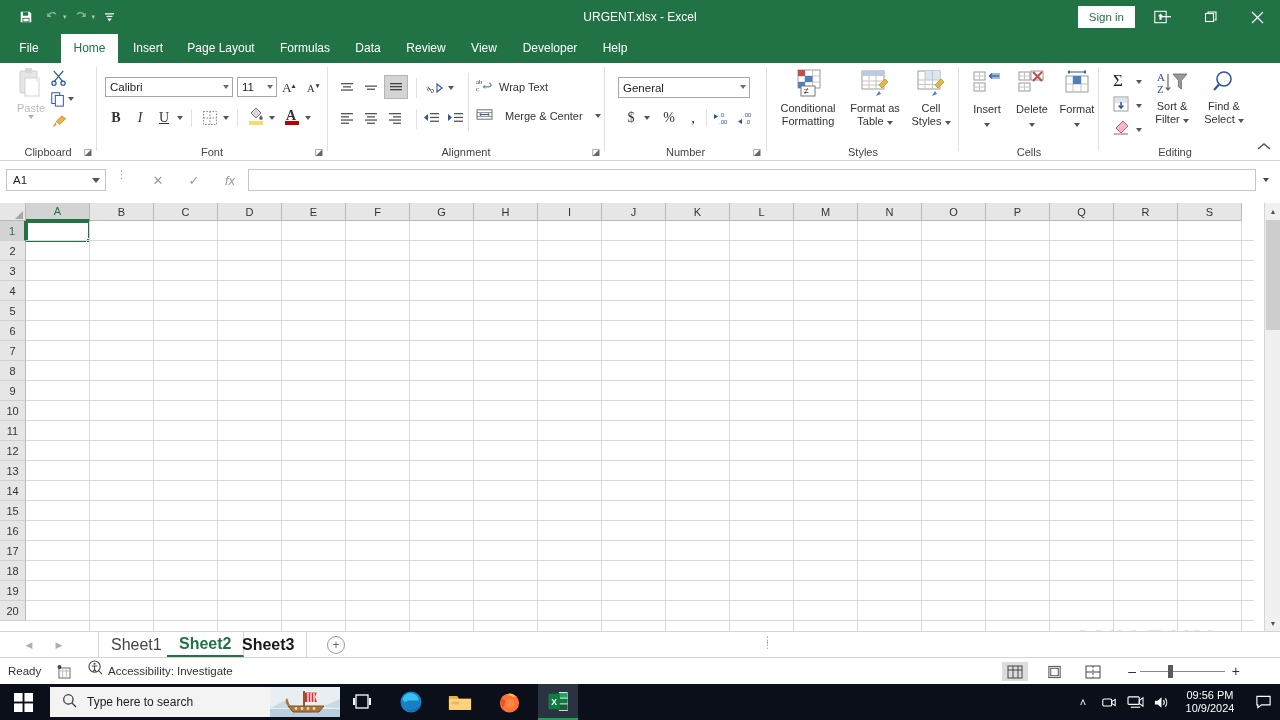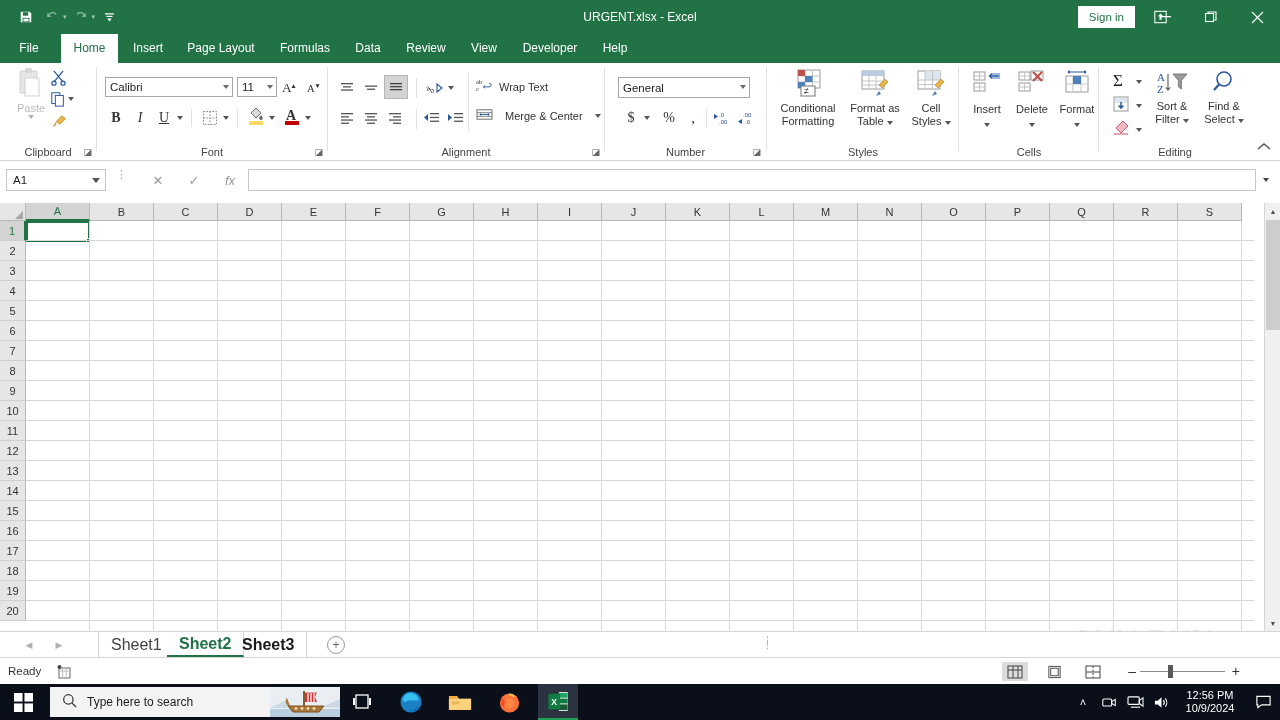--- a/index.html
+++ b/index.html
@@ -832,20 +832,31 @@
 
   <div class="statusbar">
     <div class="st-item" style="left:8px;">Ready</div>
     <div class="st-item" style="left:56px;">
       <svg width="16" height="16" viewBox="0 0 16 16">
           <rect x="3" y="4" width="11" height="10" fill="#fff" stroke="#666"></rect>
           <path d="M3 7h11M6.6 4v10M10.3 4v10" stroke="#bbb"></path>
           <circle cx="3.5" cy="3" r="2" fill="#444"></circle>
         </svg>
     </div>
+    <div class="st-item" style="left:88px;gap:5px;">
+      <span>
+        <svg width="15" height="15" viewBox="0 0 16 16">
+            <circle cx="7" cy="7" r="6" fill="none" stroke="#444" stroke-width="1.2"></circle>
+            <circle cx="7" cy="4" r="1.1" fill="#444"></circle>
+            <path d="M4 6.5h6M7 6.5v4M7 10l-2 3M7 10l2 3" stroke="#444" stroke-width="1.1" fill="none"></path>
+            <path d="M11 11l4 4" stroke="#444" stroke-width="1.2"></path>
+          </svg>
+      </span>
+      <span>Accessibility: Investigate</span>
+    </div>
 
     <div class="viewbtn active" style="right:252px;">
       <svg width="16" height="14" viewBox="0 0 16 14">
           <rect x="1" y="1" width="14" height="12" fill="none" stroke="#444"></rect>
           <path d="M1 5h14M6 1v12M11 1v12" stroke="#444"></path>
         </svg>
     </div>
     <div class="viewbtn" style="right:213px;">
       <svg width="15" height="14" viewBox="0 0 16 14">
           <rect x="2" y="1" width="12" height="12" fill="none" stroke="#444"></rect>
@@ -959,21 +970,21 @@
             <path d="M13 6l4-3v9l-4-3z" fill="none" stroke="#fff" stroke-width="1.1"></path>
           </svg>
       </span>
       <span style="width:26px;display:flex;justify-content:center;">
         <svg width="17" height="15" viewBox="0 0 18 16">
             <path d="M2 6h3l4-3.5v11L5 10H2z" fill="#fff"></path>
             <path d="M11 5.5a4 4 0 0 1 0 5M13 3.5a7 7 0 0 1 0 9" fill="none" stroke="#fff" stroke-width="1.2"></path>
           </svg>
       </span>
       <span class="clock" style="width:72px;">
-        <span style="display:block;">12:56 PM</span>
+        <span style="display:block;">09:56 PM</span>
         <span style="display:block;">10/9/2024</span>
       </span>
       <span style="width:34px;display:flex;justify-content:center;">
         <svg width="17" height="16" viewBox="0 0 18 16">
             <path d="M2 2h14v9H7l-4 3v-3H2z" fill="none" stroke="#fff" stroke-width="1.2"></path>
           </svg>
       </span>
     </div>
   </div>
 

